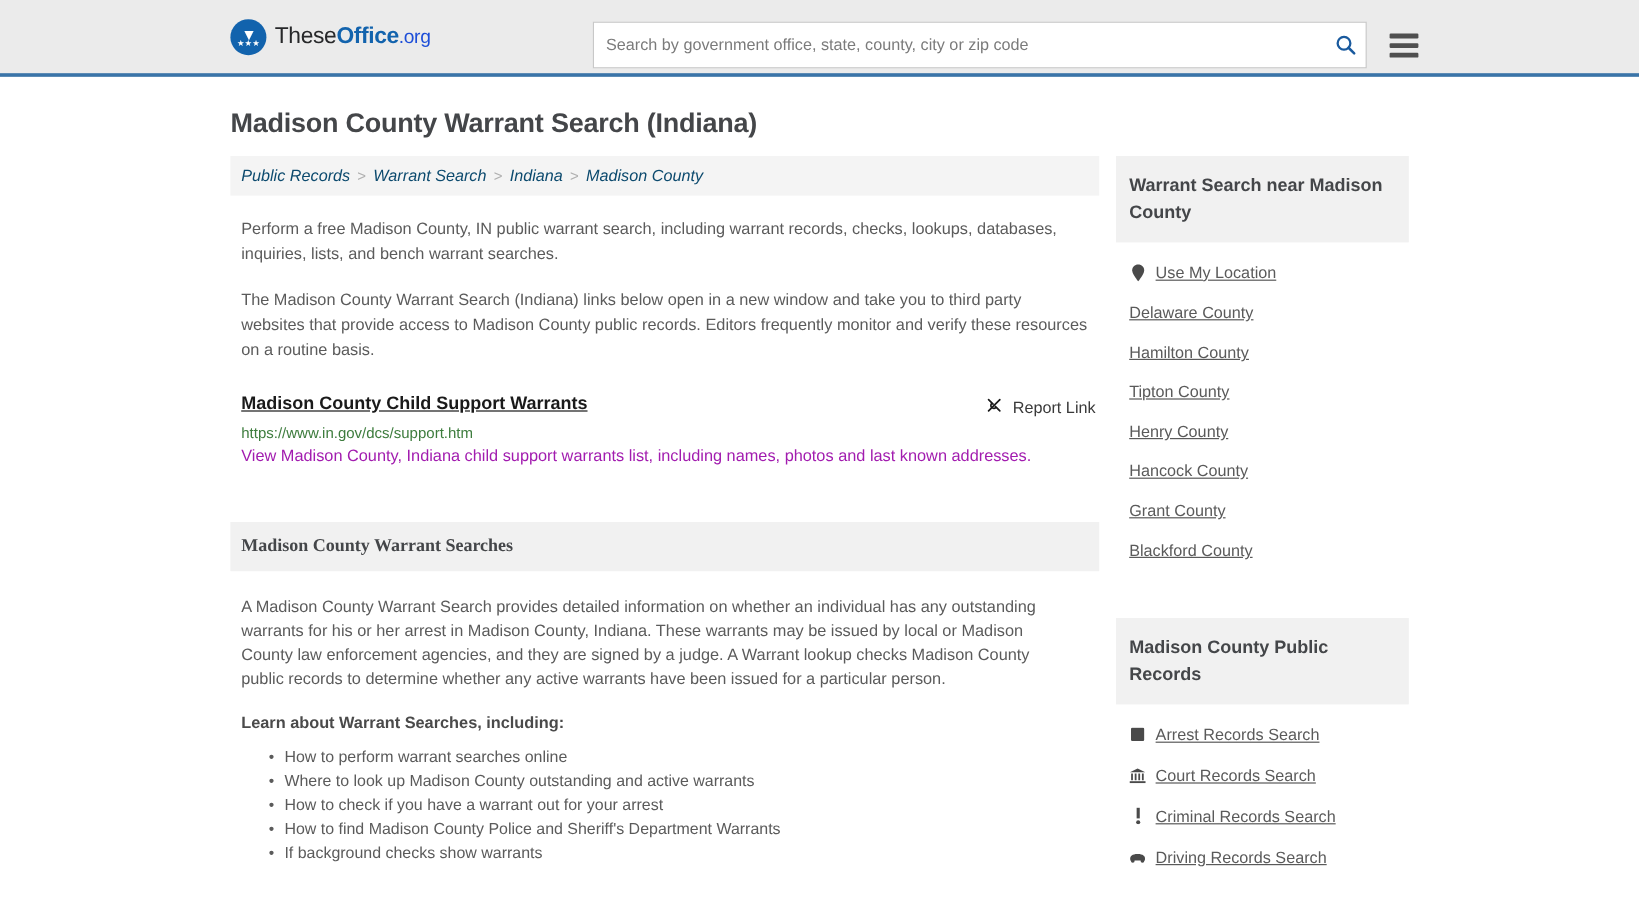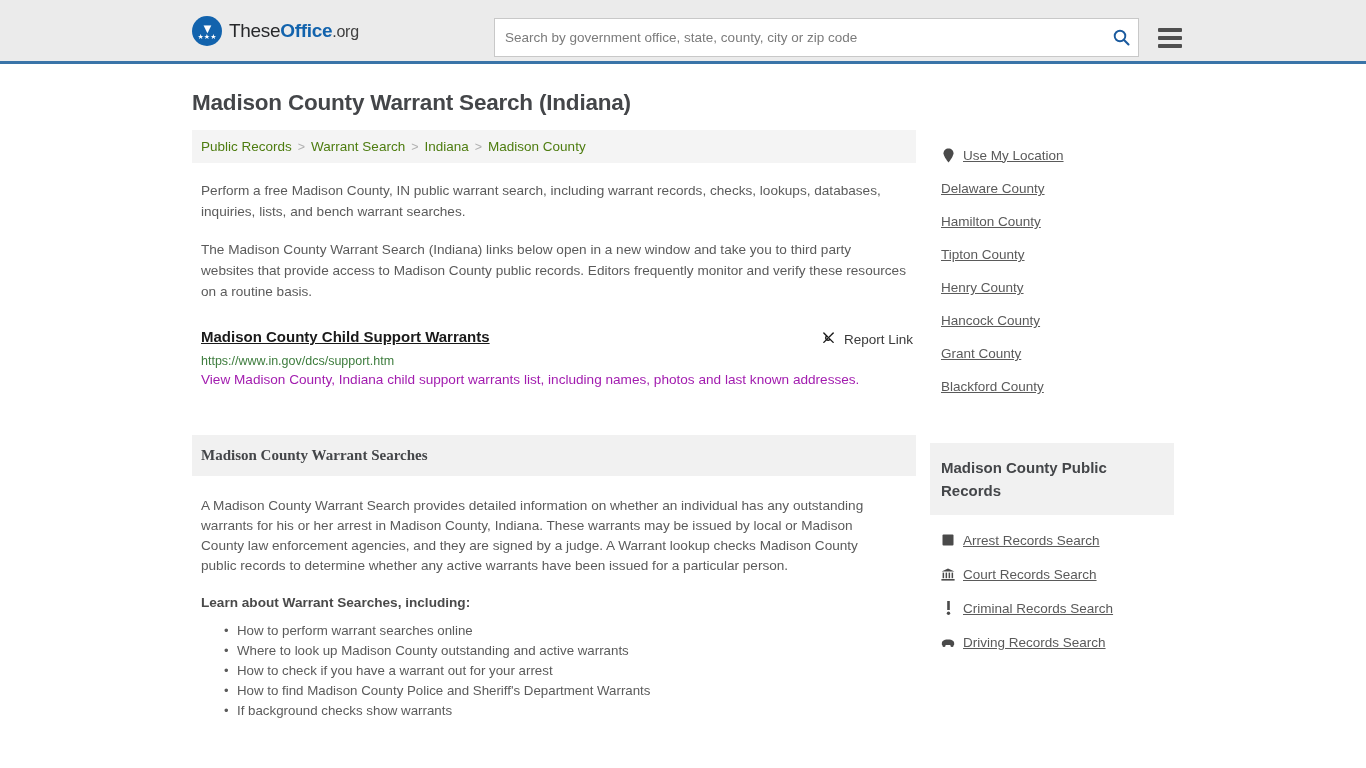--- a/index.html
+++ b/index.html
@@ -52,21 +52,21 @@
     line-height: 7px;
     letter-spacing: 0px;
   }
   .logo-text {
     font-size: 19px;
     letter-spacing: -0.3px;
     white-space: nowrap;
   }
   .logo-text .t1 { color: #27282a; }
   .logo-text .t2 { color: #1263ad; font-weight: bold; }
-  .logo-text .t3 { color: #404040; font-size: 16px; }
+  .logo-text .t3 { color: #1d4ed8; font-size: 16px; }
 
   .search-area {
     position: absolute;
     left: 494px;
     top: 18px;
     display: flex;
     align-items: center;
   }
   .search-box {
     width: 645px;
@@ -134,23 +134,24 @@
     background: #f4f4f4;
     padding: 9px 9px;
     font-size: 13.5px;
     color: #6a6a6a;
     display: flex;
     flex-wrap: wrap;
     align-items: center;
     gap: 0;
   }
   .breadcrumb a {
-    color: #4d7c0f;
+    color: #0c4a6e;
     text-decoration: none;
     cursor: pointer;
+    font-style: italic;
   }
   .breadcrumb .sep {
     color: #b0b0b0;
     margin: 0 6px;
     font-size: 12.5px;
   }
 
   
   .para {
     font-size: 13.6px;
@@ -359,20 +360,21 @@
         <li>How to perform warrant searches online</li>
         <li>Where to look up Madison County outstanding and active warrants</li>
         <li>How to check if you have a warrant out for your arrest</li>
         <li>How to find Madison County Police and Sheriff's Department Warrants</li>
         <li>If background checks show warrants</li>
       </ul>
     </div>
 
     <div class="col-side">
 
+      <div class="side-head">Warrant Search near Madison County</div>
       <div class="side-list">
 
         <div class="side-item">
           <span class="side-ico">
             <svg width="11" height="15" viewBox="0 0 11 15">
               <path d="M5.5 0.4 C2.6 0.4 0.5 2.5 0.5 5.2 C0.5 8.6 5.5 14.4 5.5 14.4 C5.5 14.4 10.5 8.6 10.5 5.2 C10.5 2.5 8.4 0.4 5.5 0.4 Z" fill="#4a4a4a"></path>
             </svg>
           </span>
           <span class="label">Use My Location</span>
         </div>

